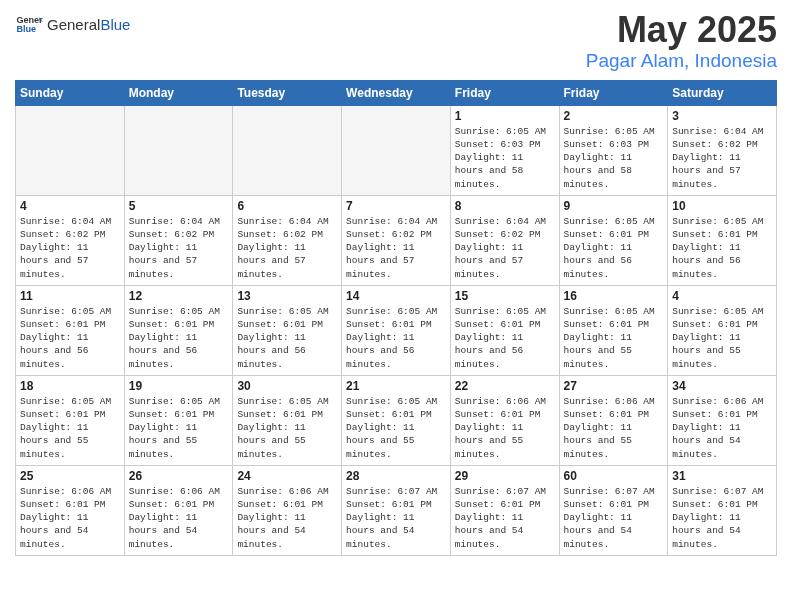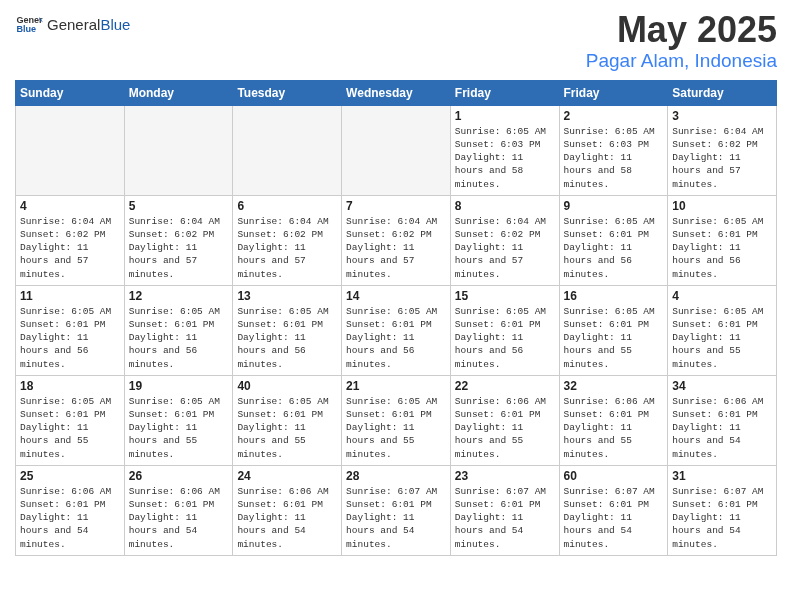--- a/index.html
+++ b/index.html
@@ -194,33 +194,33 @@
       <tr>
         <td>
           <div class="day-number">18</div>
           <div class="day-info">Sunrise: 6:05 AM<br>Sunset: 6:01 PM<br>Daylight: 11 hours and 55 minutes.</div>
         </td>
         <td>
           <div class="day-number">19</div>
           <div class="day-info">Sunrise: 6:05 AM<br>Sunset: 6:01 PM<br>Daylight: 11 hours and 55 minutes.</div>
         </td>
         <td>
-          <div class="day-number">40</div>
+          <div class="day-number">30</div>
           <div class="day-info">Sunrise: 6:05 AM<br>Sunset: 6:01 PM<br>Daylight: 11 hours and 55 minutes.</div>
         </td>
         <td>
           <div class="day-number">21</div>
           <div class="day-info">Sunrise: 6:05 AM<br>Sunset: 6:01 PM<br>Daylight: 11 hours and 55 minutes.</div>
         </td>
         <td>
           <div class="day-number">22</div>
           <div class="day-info">Sunrise: 6:06 AM<br>Sunset: 6:01 PM<br>Daylight: 11 hours and 55 minutes.</div>
         </td>
         <td>
-          <div class="day-number">32</div>
+          <div class="day-number">27</div>
           <div class="day-info">Sunrise: 6:06 AM<br>Sunset: 6:01 PM<br>Daylight: 11 hours and 55 minutes.</div>
         </td>
         <td>
           <div class="day-number">34</div>
           <div class="day-info">Sunrise: 6:06 AM<br>Sunset: 6:01 PM<br>Daylight: 11 hours and 54 minutes.</div>
         </td>
       </tr>
       <tr>
         <td>
           <div class="day-number">25</div>
@@ -232,21 +232,21 @@
         </td>
         <td>
           <div class="day-number">24</div>
           <div class="day-info">Sunrise: 6:06 AM<br>Sunset: 6:01 PM<br>Daylight: 11 hours and 54 minutes.</div>
         </td>
         <td>
           <div class="day-number">28</div>
           <div class="day-info">Sunrise: 6:07 AM<br>Sunset: 6:01 PM<br>Daylight: 11 hours and 54 minutes.</div>
         </td>
         <td>
-          <div class="day-number">23</div>
+          <div class="day-number">29</div>
           <div class="day-info">Sunrise: 6:07 AM<br>Sunset: 6:01 PM<br>Daylight: 11 hours and 54 minutes.</div>
         </td>
         <td>
           <div class="day-number">60</div>
           <div class="day-info">Sunrise: 6:07 AM<br>Sunset: 6:01 PM<br>Daylight: 11 hours and 54 minutes.</div>
         </td>
         <td>
           <div class="day-number">31</div>
           <div class="day-info">Sunrise: 6:07 AM<br>Sunset: 6:01 PM<br>Daylight: 11 hours and 54 minutes.</div>
         </td>

